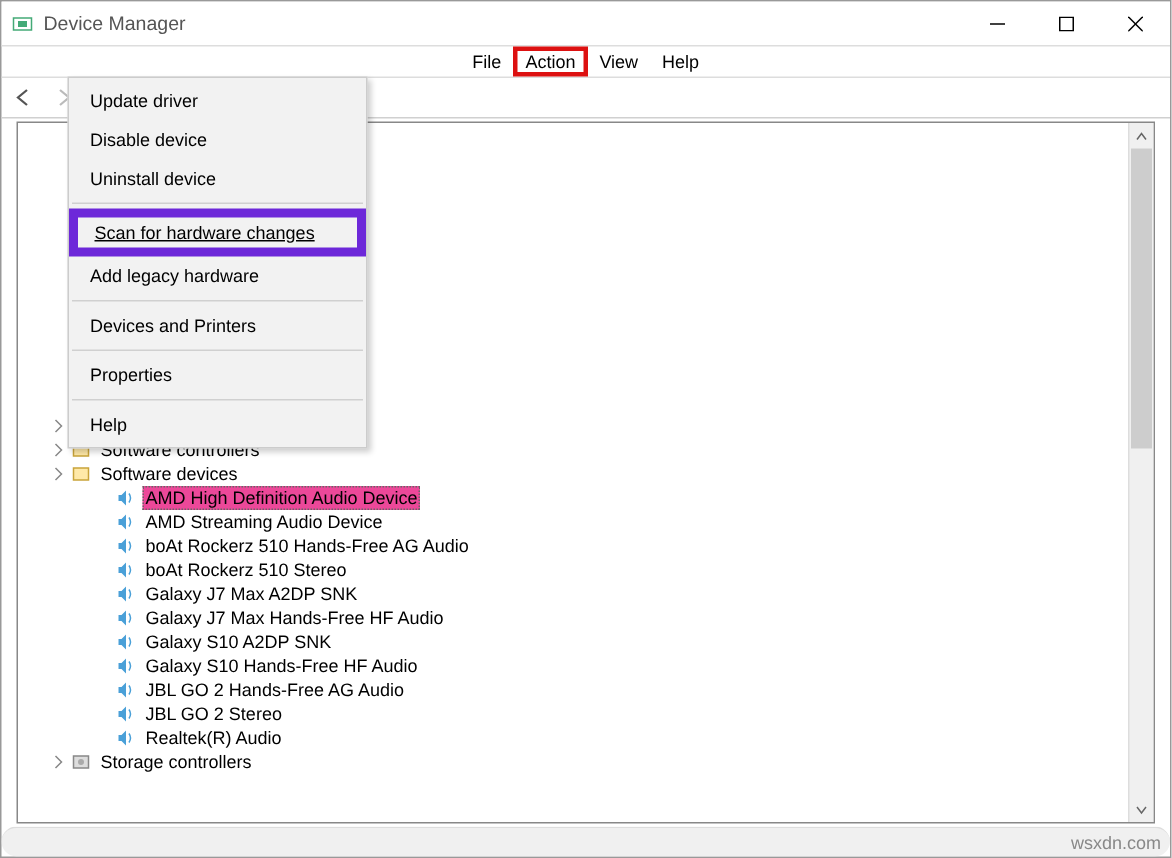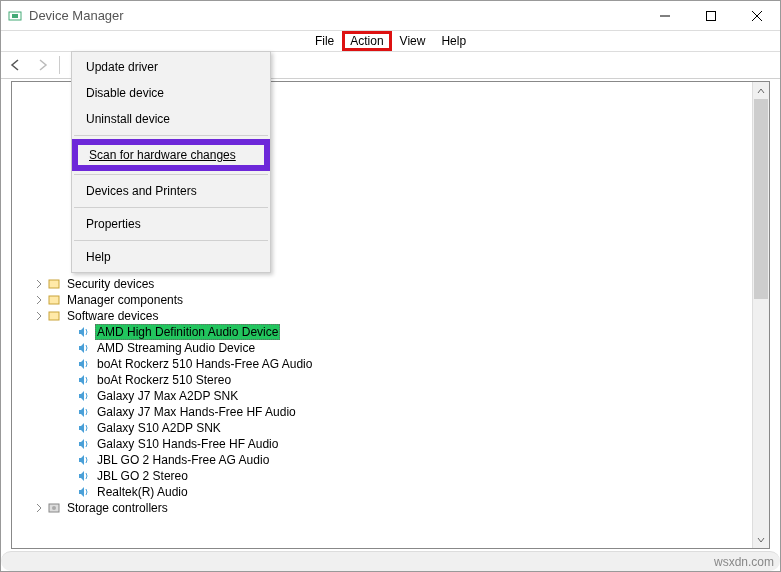--- a/index.html
+++ b/index.html
@@ -13,35 +13,35 @@
     .win-btn svg { width: 10px; height: 10px; }
     
     .menubar { height: 20px; display: flex; align-items: center; padding: 0 4px; position: relative; justify-content: center; }
     .menu-item { padding: 2px 8px; cursor: pointer; }
     .menu-item.highlighted { border: 3px solid #d11; padding: 0px 5px; }
     
     .toolbar { height: 28px; display: flex; align-items: center; border-top: 1px solid #ddd; border-bottom: 1px solid #d0d0d0; padding: 0 4px; gap: 4px; }
     .tb-btn { width: 22px; height: 22px; display: flex; align-items: center; justify-content: center; }
     .tb-sep { width: 1px; height: 18px; background: #ccc; margin: 0 2px; }
     
-    .dropdown { position: absolute; left: 70px; top: 50px; width: 200px; background: #f2f2f2; border: 1px solid #ccc; box-shadow: 2px 2px 4px rgba(0,0,0,0.2); z-index: 10; padding: 2px 0; }
+    .dropdown { position: absolute; left: 44px; top: 50px; width: 200px; background: #f2f2f2; border: 1px solid #ccc; box-shadow: 2px 2px 4px rgba(0,0,0,0.2); z-index: 10; padding: 2px 0; }
     .dd-item { padding: 6px 14px; cursor: pointer; }
     .dd-item.highlighted { border: 6px solid #6d28d9; padding: 3px 11px; text-decoration: underline; }
     .dd-sep { height: 1px; background: #d0d0d0; margin: 3px 2px; }
     
     .tree-area { position: absolute; top: 80px; left: 10px; right: 10px; bottom: 22px; border: 1px solid #888; overflow: hidden; background: #fff; }
     .tree-inner { padding: 2px 0; }
     .scrollbar-v { position: absolute; right: 0; top: 0; width: 17px; height: 100%; background: #f0f0f0; border-left: 1px solid #ddd; }
     .scroll-thumb { position: absolute; left: 1px; right: 1px; top: 17px; height: 200px; background: #cdcdcd; }
     .scroll-arrow { position: absolute; left: 0; right: 0; height: 17px; display: flex; align-items: center; justify-content: center; }
     .scroll-arrow.up { top: 0; }
     .scroll-arrow.down { bottom: 0; }
     
     .tree-row { display: flex; align-items: center; height: 16px; padding-left: 4px; white-space: nowrap; }
-    .tree-row.selected .label { background: #22c55e; border: 1px dotted #666; padding: 0 1px; }
+    .tree-row.selected .label { background: #ec4899; border: 1px dotted #666; padding: 0 1px; }
     .expander { width: 14px; display: flex; align-items: center; justify-content: center; color: #666; }
     .node-icon { width: 16px; height: 16px; margin-right: 3px; display: flex; align-items: center; justify-content: center; }
     .label { padding: 0 2px; }
     .indent-1 { padding-left: 20px; }
     .indent-2 { padding-left: 50px; }
     
     .statusbar { position: absolute; bottom: 0; left: 0; right: 0; height: 20px; border-top: 1px solid #ddd; background: #f0f0f0; display: flex; align-items: center; justify-content: flex-end; padding-right: 6px; color: #888; font-size: 11px; border-radius: 10px; }
   </style>
 </head>
 <body>
@@ -94,20 +94,21 @@
     </div>
   <div class="tb-sep"></div>
 </div>
 
 <div class="dropdown">
   <div class="dd-item">Update driver</div>
   <div class="dd-item">Disable device</div>
   <div class="dd-item">Uninstall device</div>
   <div class="dd-sep"></div>
   <div class="dd-item highlighted">Scan for hardware changes</div>
+  <div class="dd-item">Add legacy hardware</div>
   <div class="dd-sep"></div>
   <div class="dd-item">Devices and Printers</div>
   <div class="dd-sep"></div>
   <div class="dd-item">Properties</div>
   <div class="dd-sep"></div>
   <div class="dd-item">Help</div>
 </div>
 
 <div class="tree-area">
   <div class="tree-inner" id="tree-inner">
@@ -140,21 +141,21 @@
         <span class="expander">
           <svg width="10" height="10" viewBox="0 0 10 10">
             <path d="M3 1 L7 5 L3 9" fill="none" stroke="#888" stroke-width="1"></path>
           </svg>
         </span>
         <span class="node-icon">
           <svg width="14" height="14" viewBox="0 0 14 14">
             <rect x="2" y="3" width="10" height="8" fill="#ffe9a8" stroke="#c9a43a"></rect>
           </svg>
         </span>
-        <span class="label">Manager components</span>
+        <span class="label">Software controllers</span>
       </div>
       <div class="tree-row indent-1">
         <span class="expander">
           <svg width="10" height="10" viewBox="0 0 10 10">
             <path d="M3 1 L7 5 L3 9" fill="none" stroke="#888" stroke-width="1"></path>
           </svg>
         </span>
         <span class="node-icon">
           <svg width="14" height="14" viewBox="0 0 14 14">
             <rect x="2" y="3" width="10" height="8" fill="#ffe9a8" stroke="#c9a43a"></rect>

